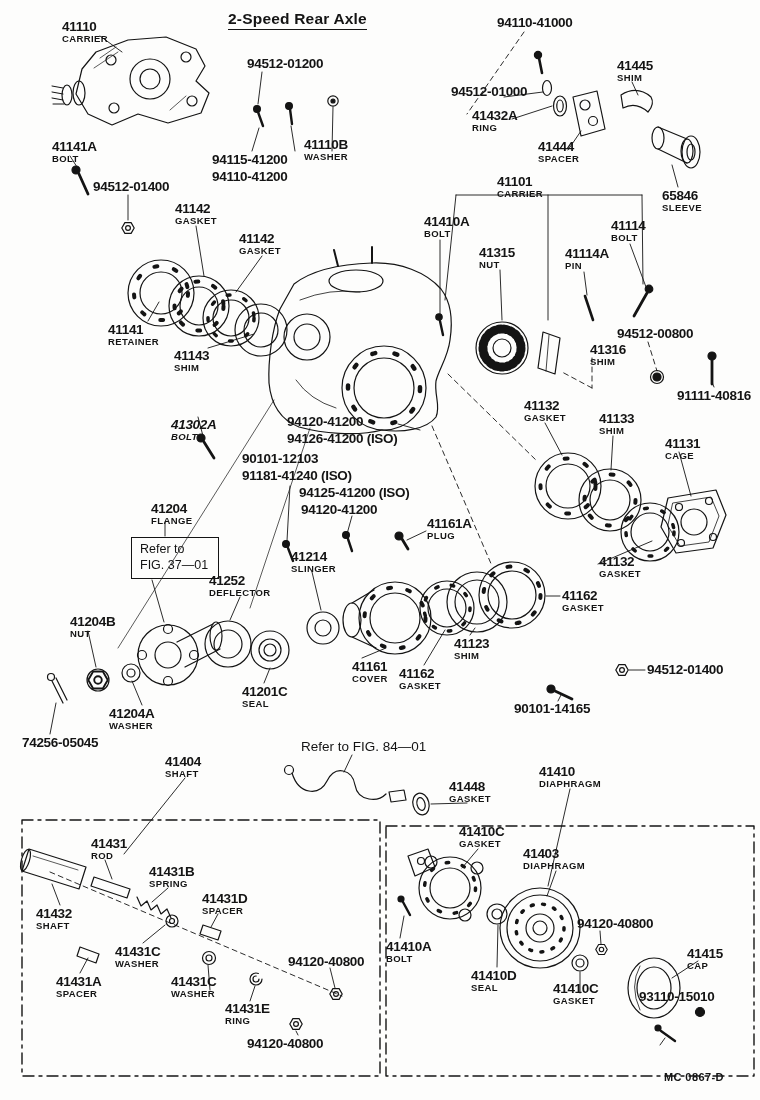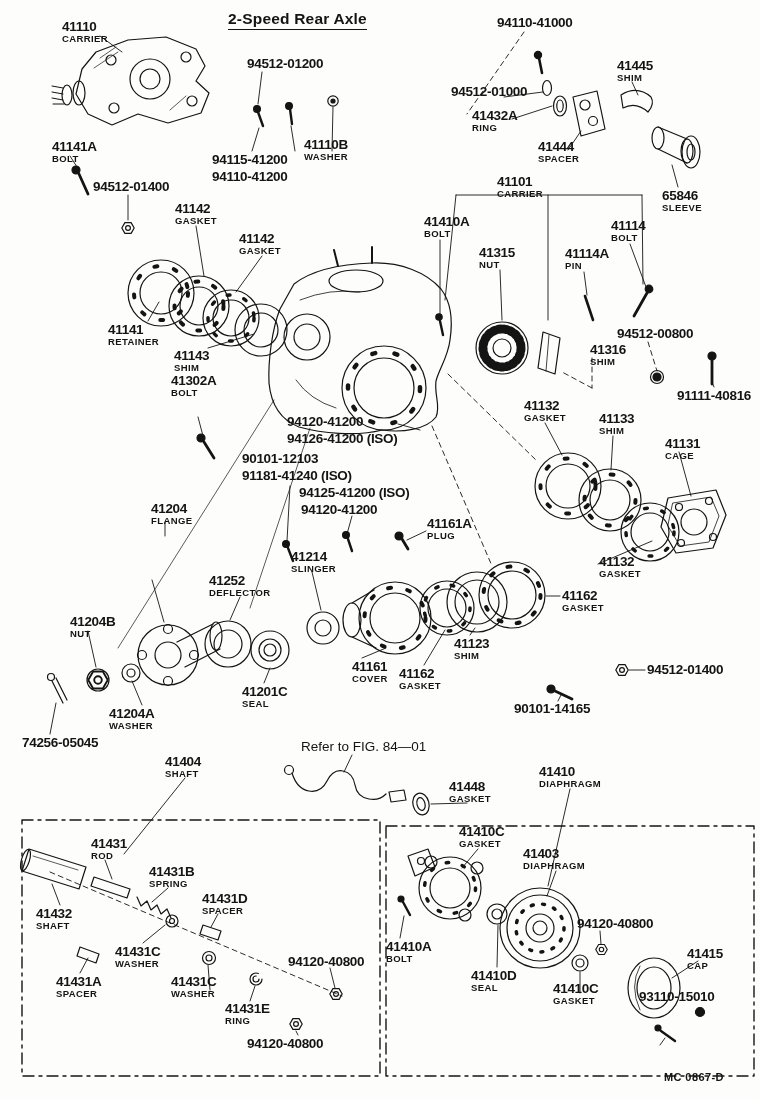--- a/index.html
+++ b/index.html
@@ -332,20 +332,24 @@
         <line x1="50" y1="872" x2="342" y2="996"></line>
       </g>
 
       <rect x="22" y="820" width="358" height="256" stroke-dasharray="11 5 3 5" stroke-width="1.4"></rect>
       <rect x="386" y="826" width="368" height="250" stroke-dasharray="11 5 3 5" stroke-width="1.4"></rect>
     </g>
   </svg>
 
   <div class="diagram-title">2-Speed Rear Axle</div>
 
+  <div class="note-box">
+    <div>Refer to</div>
+    <div>FIG. 37—01</div>
+  </div>
 
   <div class="note-plain">Refer to FIG. 84—01</div>
 
   <div id="labels-layer">
       <div class="part-label" style="left: 62px; top: 20px;">
         <div class="part-num">41110</div>
         <div class="part-desc">CARRIER</div>
       </div>
       <div class="part-label" style="left: 247px; top: 57px;">
         <div class="part-num">94512-01200</div>
@@ -428,21 +432,21 @@
       <div class="part-label" style="left: 617px; top: 327px;">
         <div class="part-num">94512-00800</div>
       </div>
       <div class="part-label" style="left: 590px; top: 343px;">
         <div class="part-num">41316</div>
         <div class="part-desc">SHIM</div>
       </div>
       <div class="part-label" style="left: 677px; top: 389px;">
         <div class="part-num">91111-40816</div>
       </div>
-      <div class="part-label" style="left: 171px; top: 374px;">
+      <div class="part-label" style="left: 171px; top: 418px; font-style: italic;">
         <div class="part-num">41302A</div>
         <div class="part-desc">BOLT</div>
       </div>
       <div class="part-label" style="left: 524px; top: 399px;">
         <div class="part-num">41132</div>
         <div class="part-desc">GASKET</div>
       </div>
       <div class="part-label" style="left: 599px; top: 412px;">
         <div class="part-num">41133</div>
         <div class="part-desc">SHIM</div>

